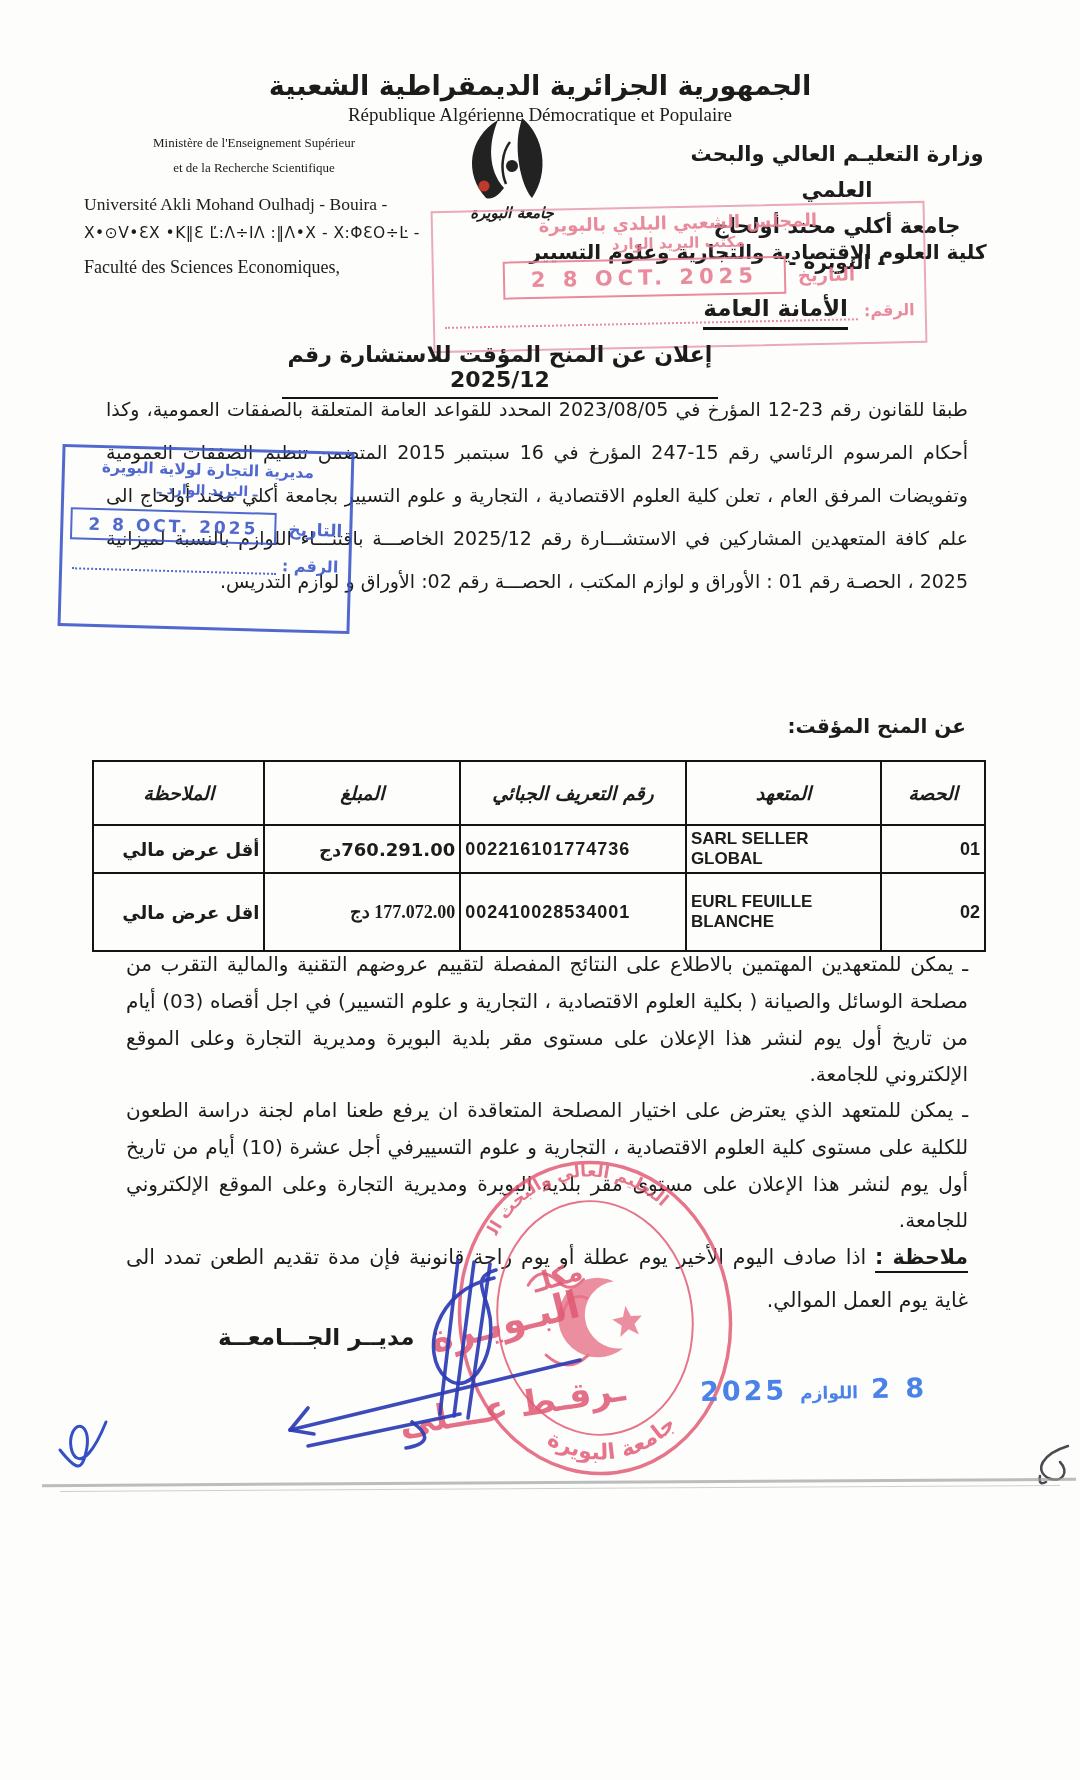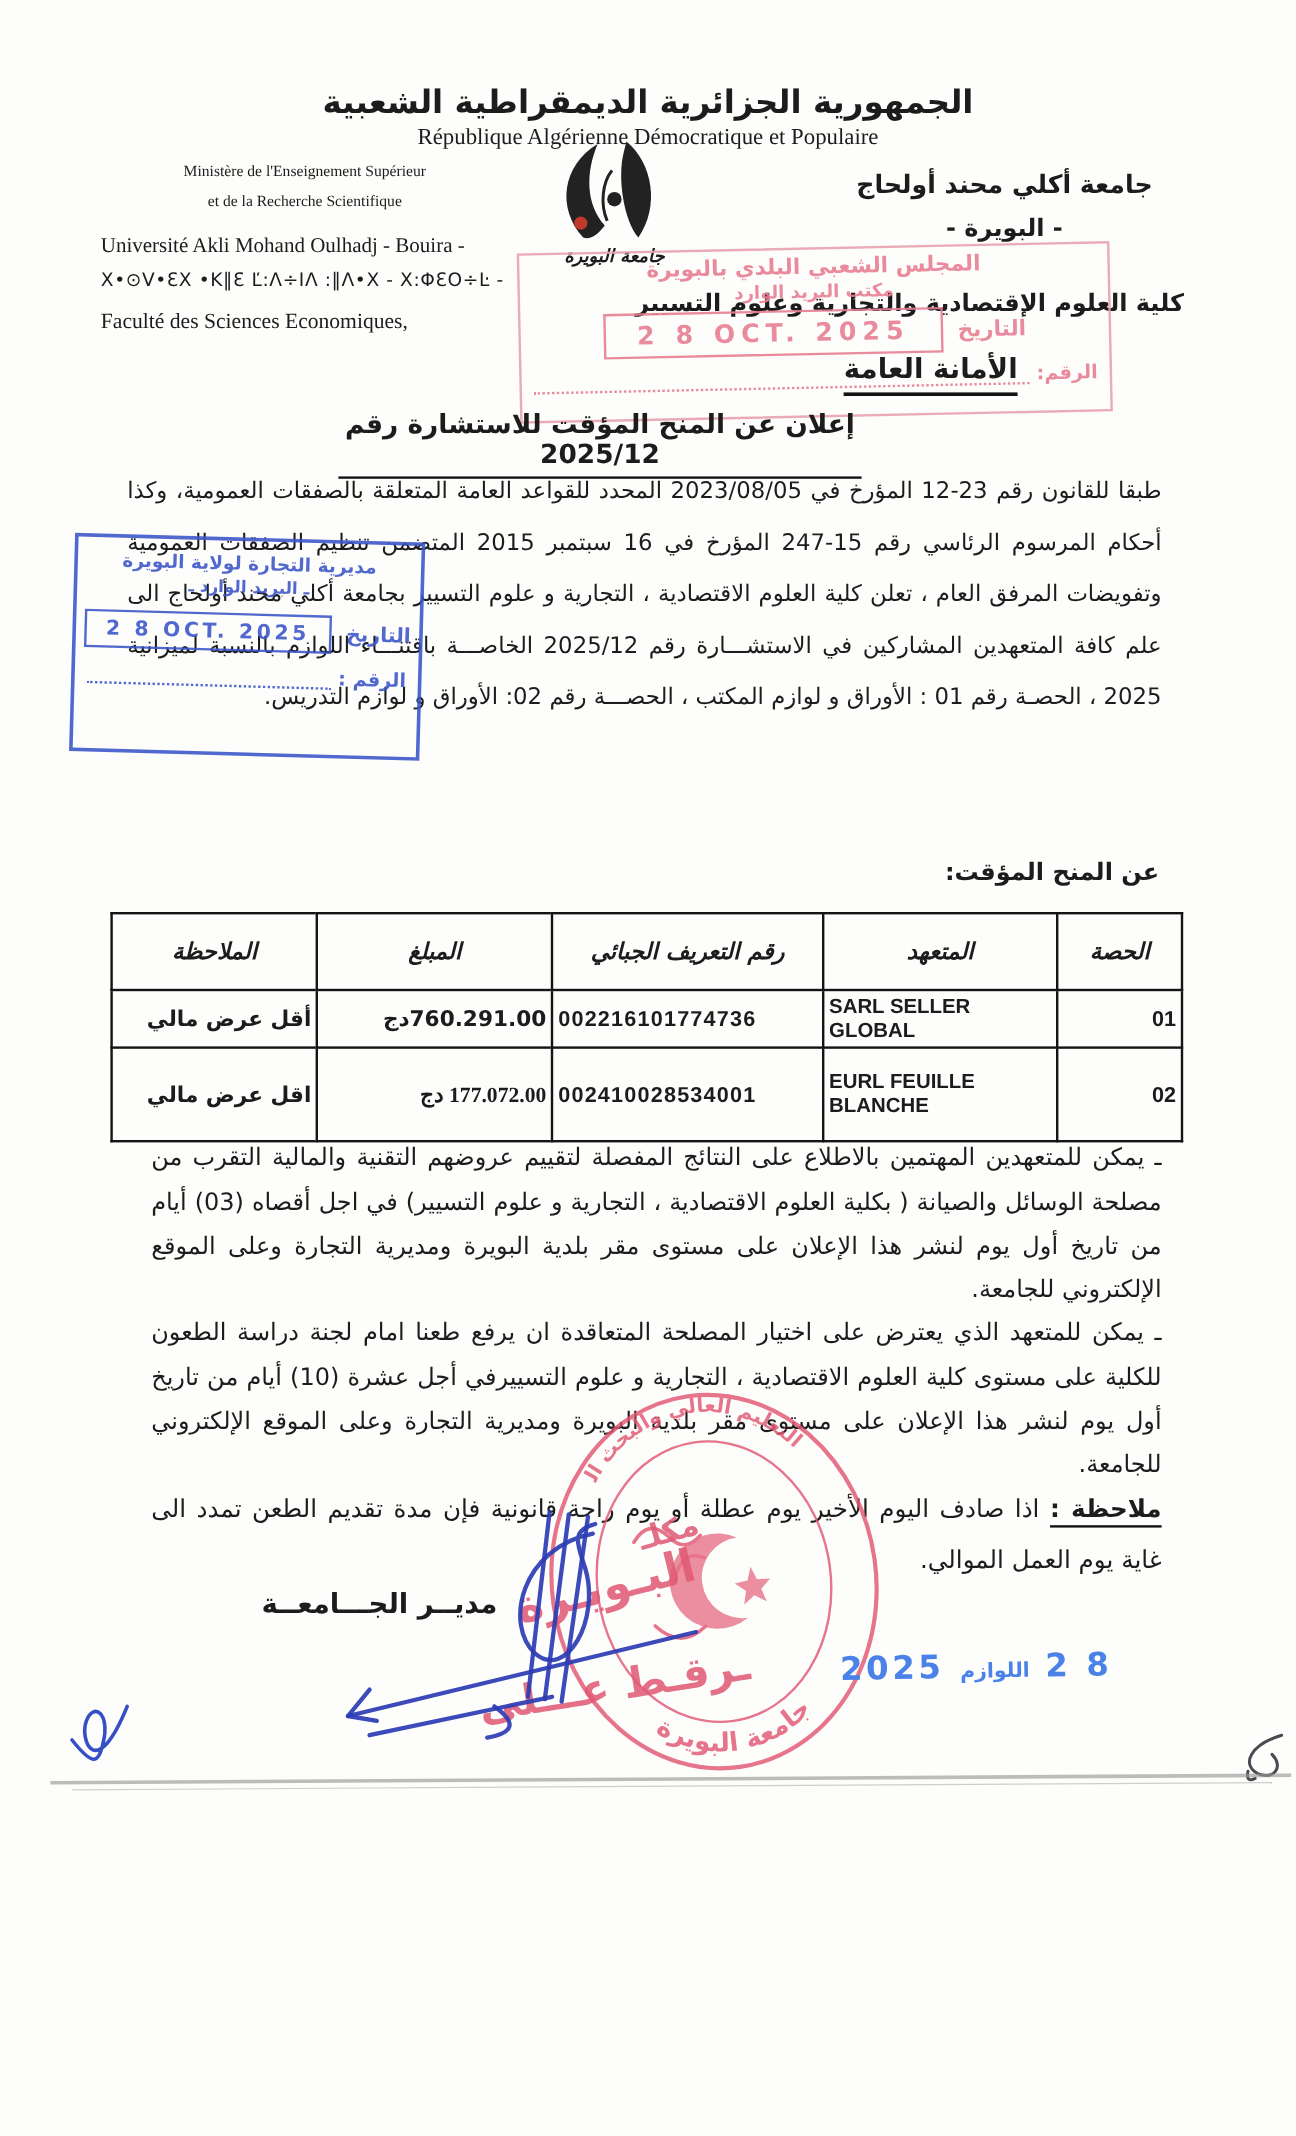--- a/index.html
+++ b/index.html
@@ -136,20 +136,21 @@
   <svg class="abs logo" viewBox="0 0 128 94">
     <path d="M38,84 C16,60 20,24 50,6 C40,30 40,56 56,74 C50,82 44,86 38,84 Z" fill="#222"></path>
     <path d="M74,4 C96,22 102,58 84,84 C72,70 66,34 72,12 Z" fill="#222"></path>
     <path d="M58,70 C52,56 54,38 62,28" stroke="#222" stroke-width="2.5" fill="none"></path>
     <circle cx="64" cy="52" r="6" fill="#222"></circle>
     <circle cx="36" cy="72" r="5.5" fill="#c0392b"></circle>
   </svg>
   <div class="abs rtl logo-caption">جامعة البويرة</div>
 
   <div class="abs rtl org-right">
+    <div class="l">وزارة التعليـم العالي والبحث العلمي</div>
     <div class="l">جامعة أكلي محند أولحاج</div>
     <div class="l city">- البويرة -</div>
   </div>
   <div class="abs rtl fac-ar">كلية العلوم الإقتصادية والتجارية وعلوم التسيير</div>
 
   <div class="abs stamp stamp-pink">
     <div class="org rtl">المجلس الشعبي البلدي بالبويرة</div>
     <div class="office rtl">مكتب البريد الوارد</div>
     <div class="stamp-date-row">
       <span class="stamp-date-label">التاريخ</span>

